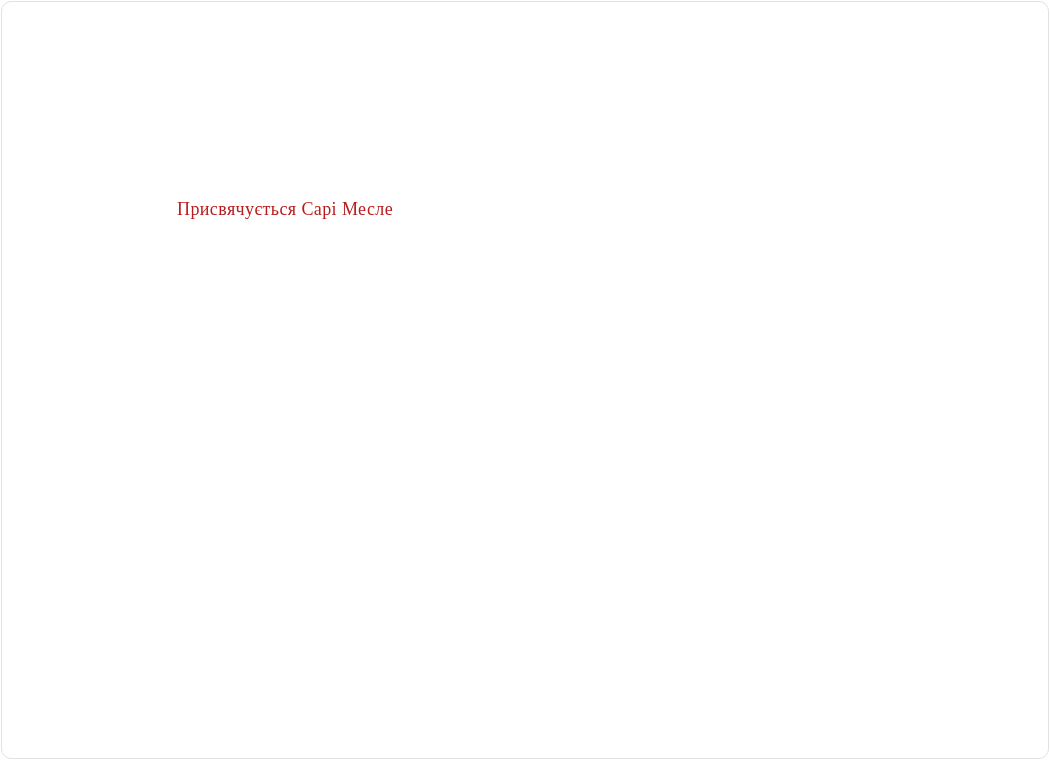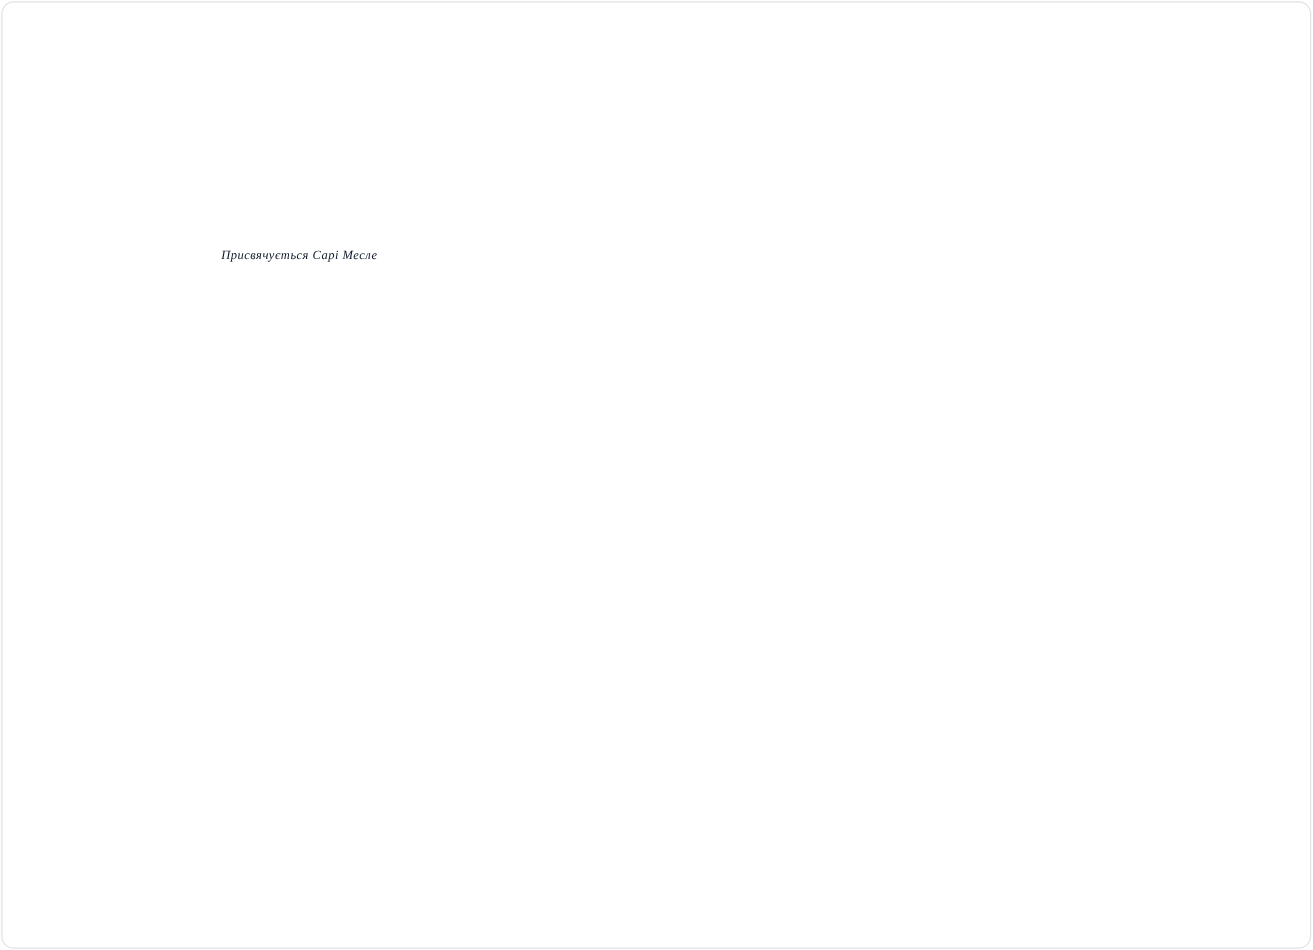--- a/index.html
+++ b/index.html
@@ -31,24 +31,23 @@
     height: 100%;
   }
   .page-left  { left: 0;     width: 525px; }
   .page-right { left: 525px; width: 525px; }
 
   .dedication {
     position: absolute;
     left: 175px;
     top: 197px;
     margin: 0;
-    font-style: italic;
-    font-size: 10px;
+    font-size: 18px;
     letter-spacing: 0.4px;
-    color: #0f172a;
+    color: #b91c1c;
     white-space: nowrap;
   }
 </style>
 </head>
 <body style="color: rgb(28, 28, 28);">
 
 <div class="spread" style="border-color: rgb(226, 226, 226);">
 
   <div class="page page-left">
     <p class="dedication">Присвячується Сарі Месле</p>

